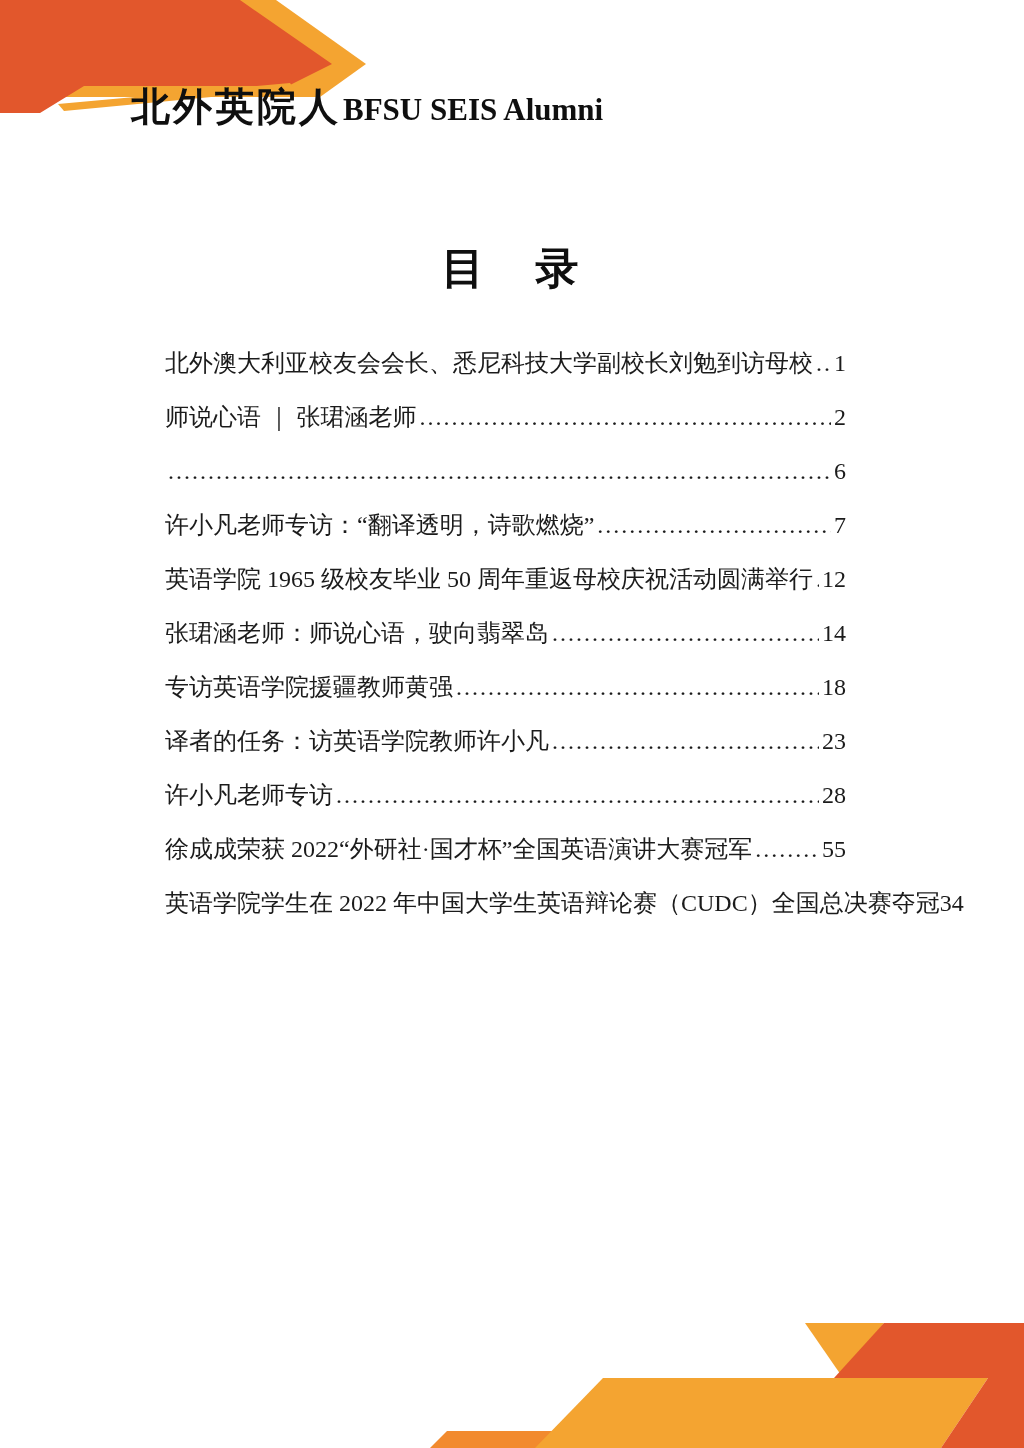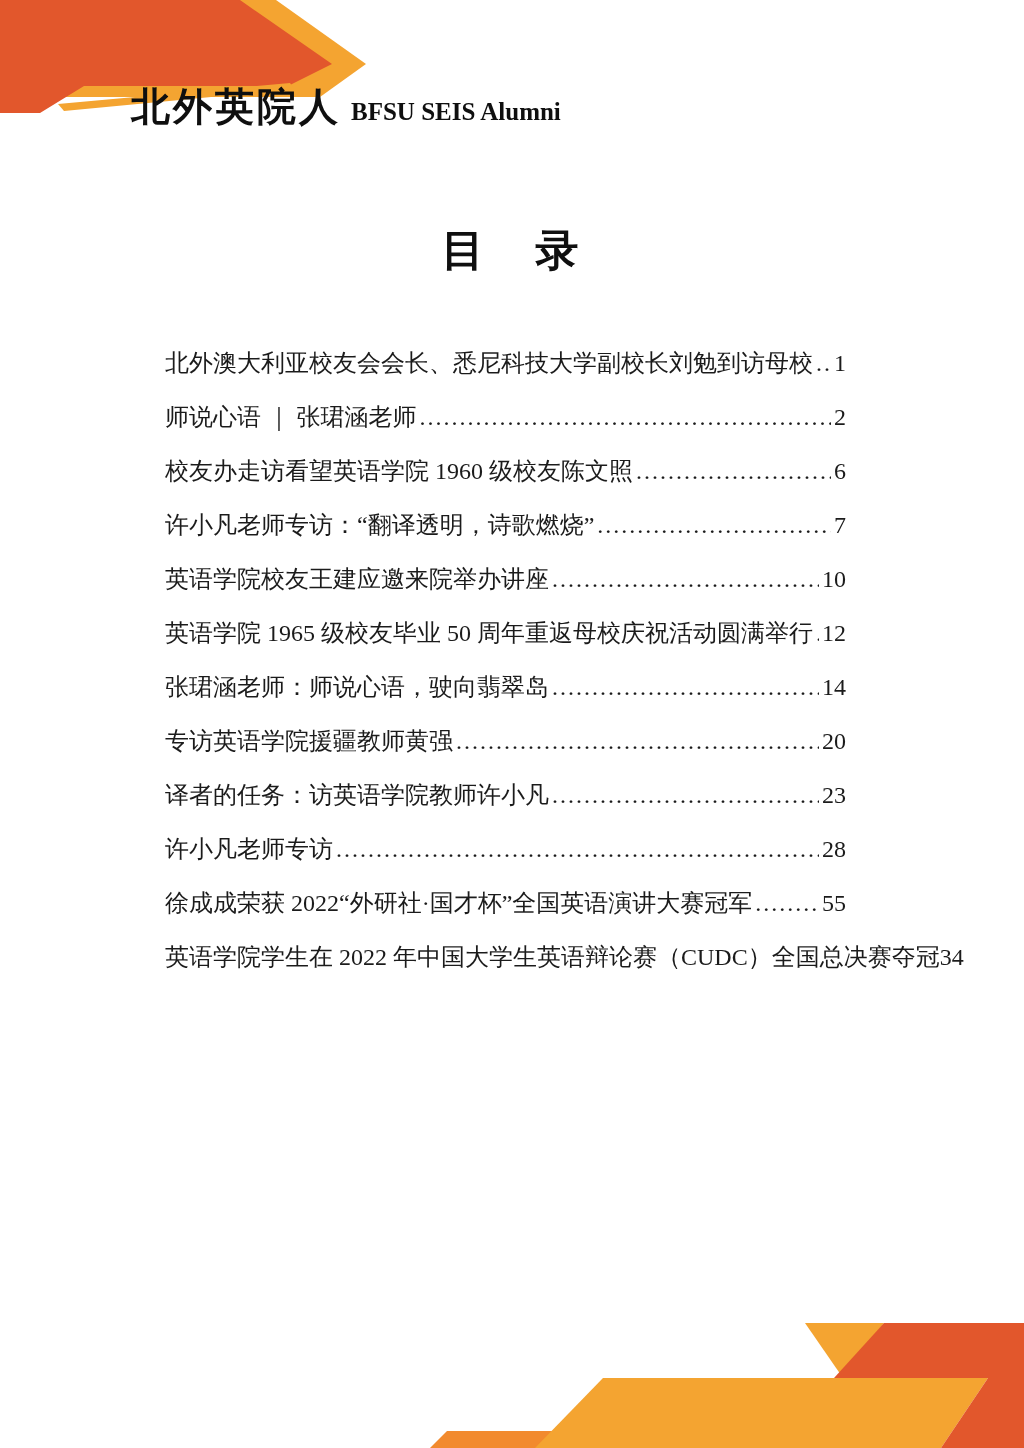--- a/index.html
+++ b/index.html
@@ -11,23 +11,23 @@
     font-family:"Liberation Serif","DejaVu Serif",serif;
     color:#1b1b1b;
   }
   .decor{position:absolute;left:0;top:0;width:1024px;height:1448px;pointer-events:none;}
   .masthead{
     position:absolute;left:131px;top:80px;
     font-weight:bold;color:#0f0f0f;
     white-space:nowrap;z-index:2;
   }
   .masthead .cn{font-size:39px;letter-spacing:3px;}
-  .masthead .en{font-size:25px;margin-left:10px;letter-spacing:0px;}
+  .masthead .en{font-size:31px;margin-left:2px;letter-spacing:0px;}
   .toc-title{
-    position:absolute;left:0;top:222px;width:1024px;
+    position:absolute;left:0;top:240px;width:1024px;
     text-align:center;font-size:43px;font-weight:bold;color:#0f0f0f;
     letter-spacing:4px;z-index:2;
   }
   .toc-list{
     position:absolute;left:165px;top:351px;width:681px;z-index:2;
   }
   .toc-entry{
     display:flex;align-items:baseline;
     height:54px;font-size:24px;line-height:24px;
     white-space:nowrap;
@@ -75,53 +75,47 @@
       <span class="pagenum">1</span>
     </div>
 
     <div class="toc-entry">
       <span class="entry-title">师说心语 ｜ 张珺涵老师</span>
       <span class="dots"></span>
       <span class="pagenum">2</span>
     </div>
 
     <div class="toc-entry">
-      <span class="entry-title">校友办走访看望英语学院 1960 级校友陈文照</span>
       <span class="dots"></span>
       <span class="pagenum">6</span>
     </div>
 
     <div class="toc-entry">
       <span class="entry-title">许小凡老师专访：“翻译透明，诗歌燃烧”</span>
       <span class="dots"></span>
       <span class="pagenum">7</span>
     </div>
 
-    <div class="toc-entry">
-      <span class="entry-title">英语学院校友王建应邀来院举办讲座</span>
-      <span class="dots"></span>
-      <span class="pagenum">10</span>
-    </div>
 
     <div class="toc-entry">
       <span class="entry-title">英语学院 1965 级校友毕业 50 周年重返母校庆祝活动圆满举行</span>
       <span class="dots"></span>
       <span class="pagenum">12</span>
     </div>
 
     <div class="toc-entry">
       <span class="entry-title">张珺涵老师：师说心语，驶向翡翠岛</span>
       <span class="dots"></span>
       <span class="pagenum">14</span>
     </div>
 
     <div class="toc-entry">
       <span class="entry-title">专访英语学院援疆教师黄强</span>
       <span class="dots"></span>
-      <span class="pagenum">20</span>
+      <span class="pagenum">18</span>
     </div>
 
     <div class="toc-entry">
       <span class="entry-title">译者的任务：访英语学院教师许小凡</span>
       <span class="dots"></span>
       <span class="pagenum">23</span>
     </div>
 
     <div class="toc-entry">
       <span class="entry-title">许小凡老师专访</span>

